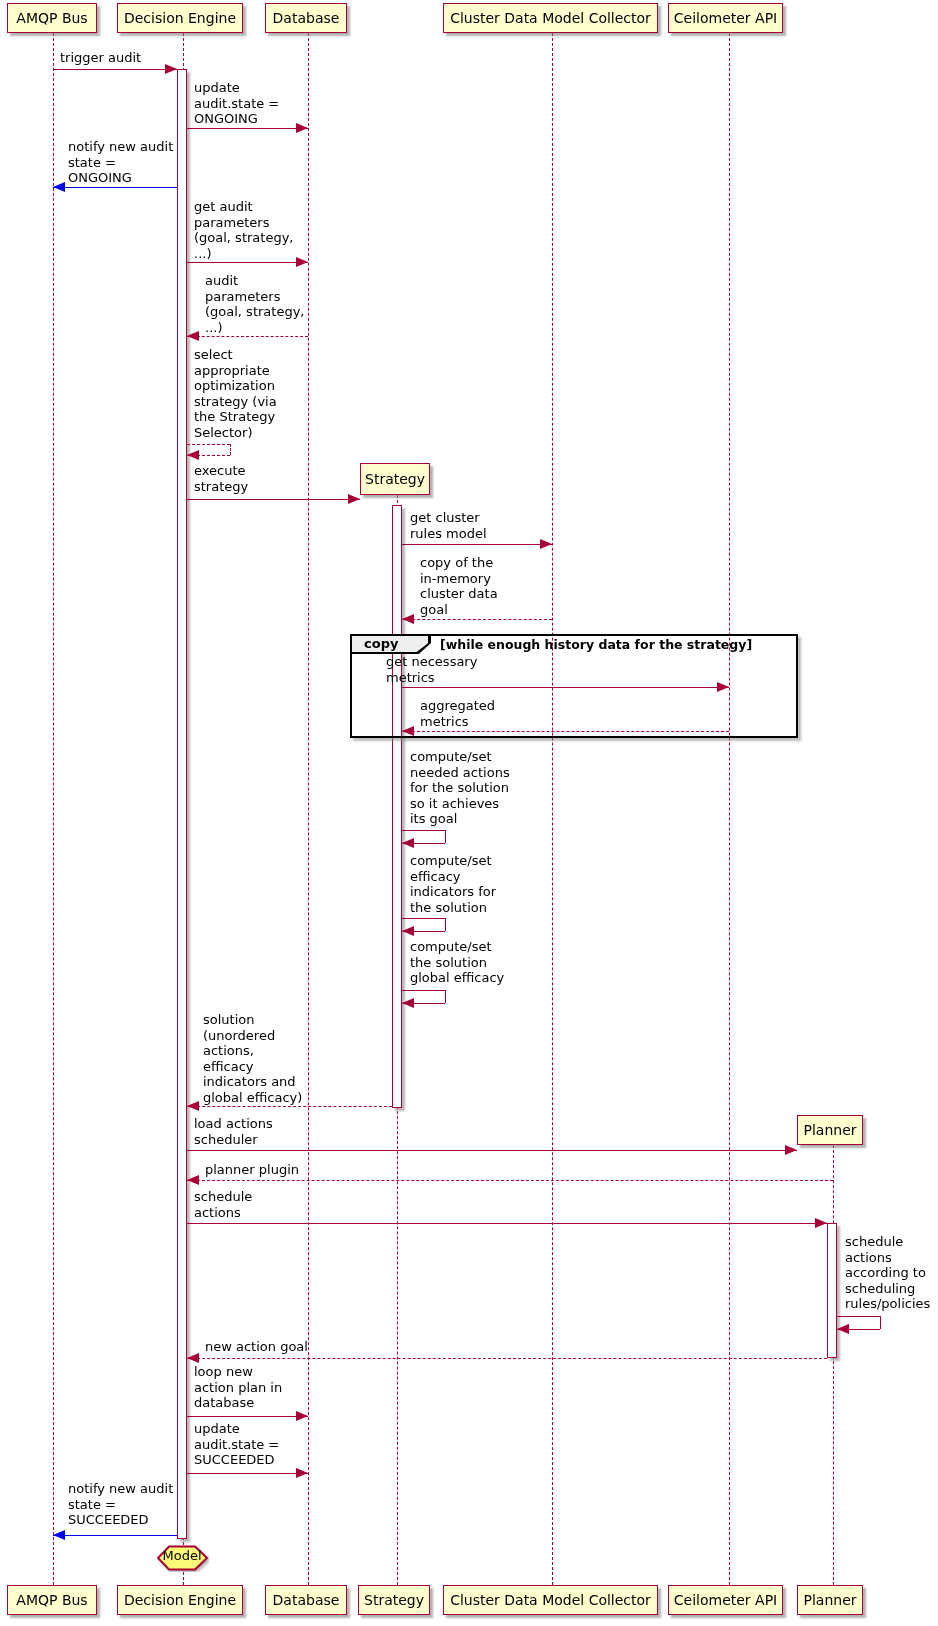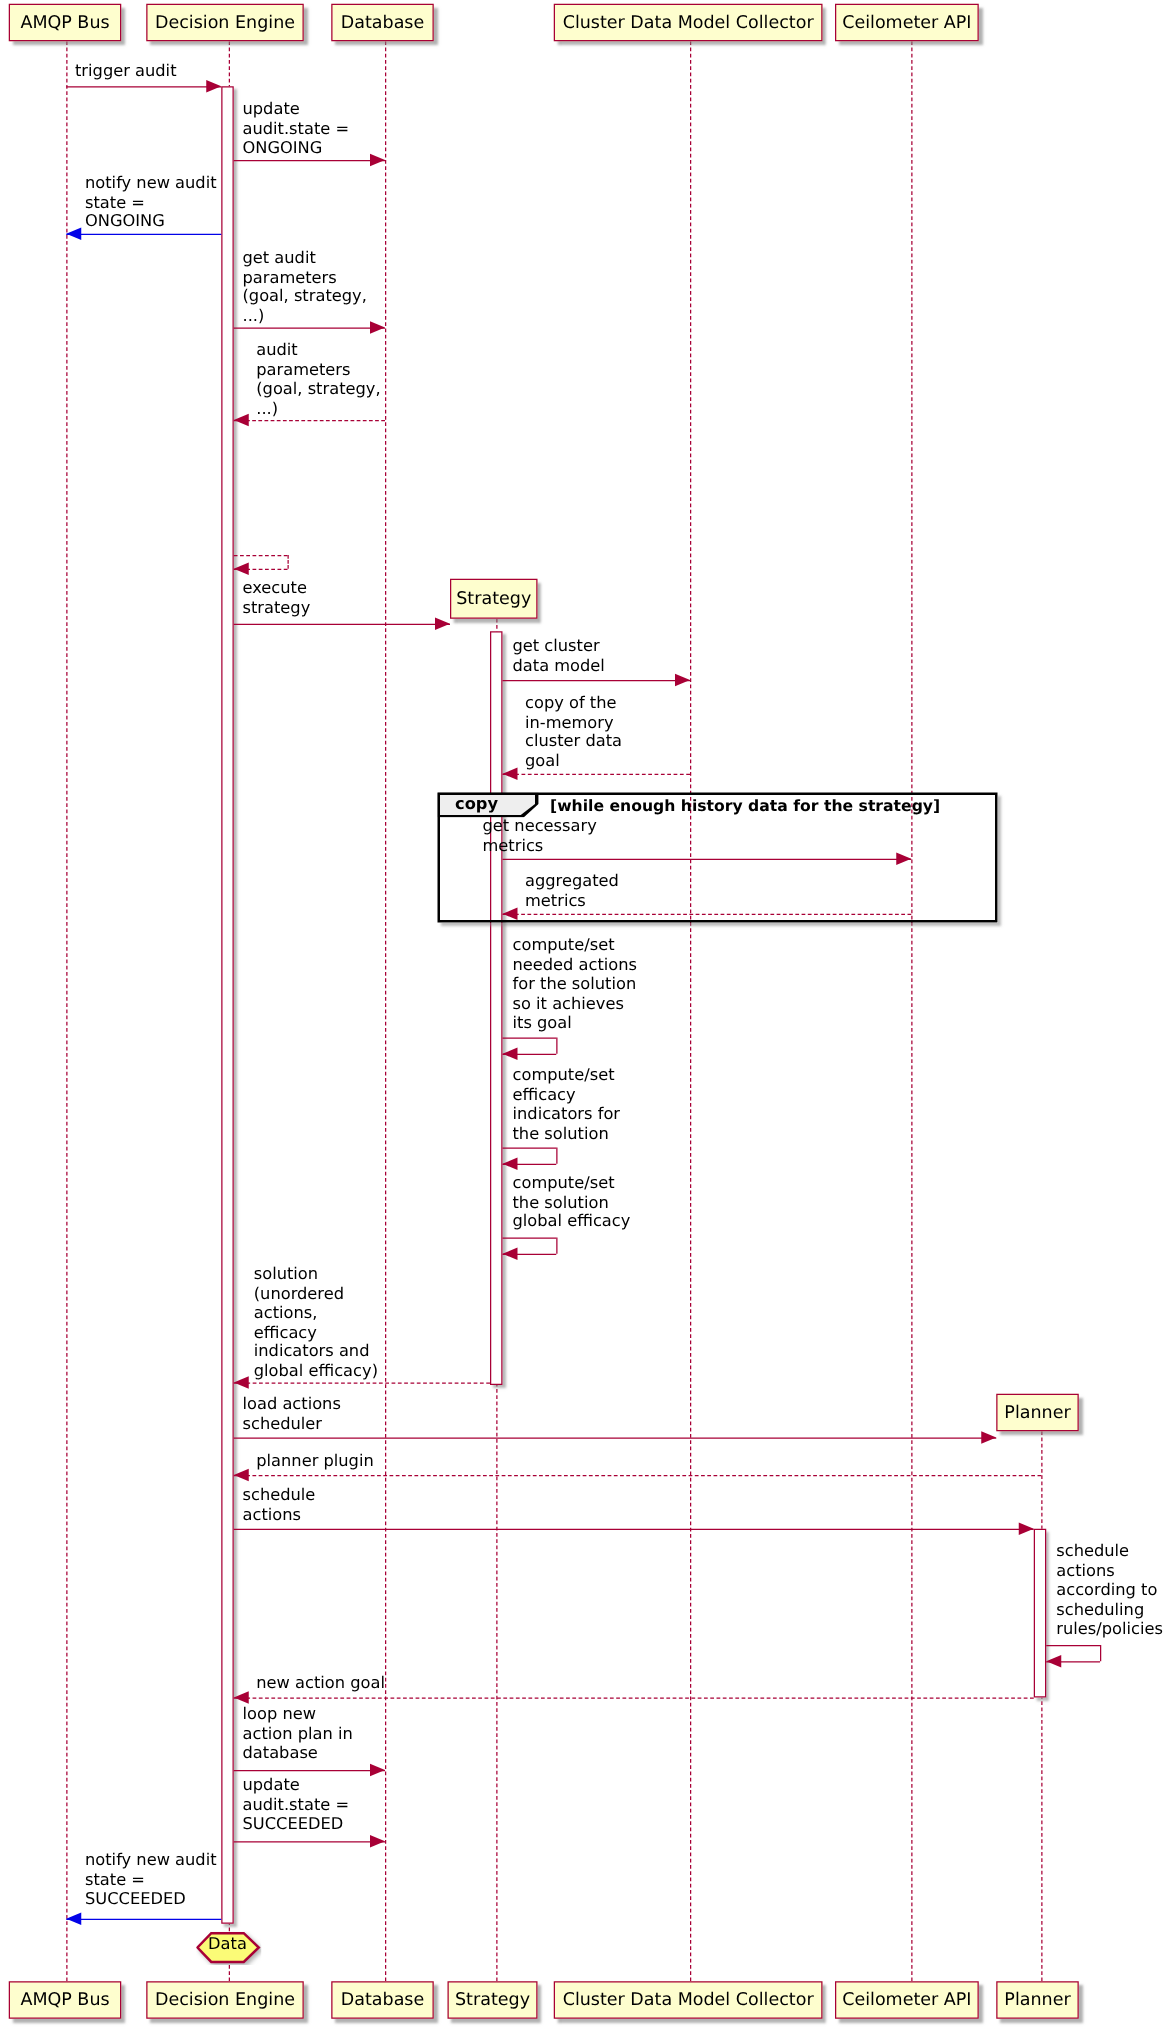--- a/index.html
+++ b/index.html
@@ -154,24 +154,30 @@
 state =
 ONGOING</div>
   <div class="msg" style="left:194px;top:199px">get audit
 parameters
 (goal, strategy,
 ...)</div>
   <div class="msg" style="left:205px;top:273px">audit
 parameters
 (goal, strategy,
 ...)</div>
+  <div class="msg" style="left:194px;top:347px">select
+appropriate
+optimization
+strategy (via
+the Strategy
+Selector)</div>
   <div class="msg" style="left:194px;top:463px">execute
 strategy</div>
   <div class="msg" style="left:410px;top:510px">get cluster
-data model</div>
+rules model</div>
   <div class="msg" style="left:420px;top:555px">copy of the
 in-memory
 cluster data
 goal</div>
   <div class="msg" style="left:386px;top:654px">get necessary
 metrics</div>
   <div class="msg" style="left:420px;top:698px">aggregated
 metrics</div>
   <div class="msg" style="left:410px;top:749px">compute/set
 needed actions
@@ -225,15 +231,15 @@
   <div class="box" style="left:117px;top:1585px;width:126px">Decision Engine</div>
   <div class="box" style="left:265px;top:1585px;width:82px">Database</div>
   <div class="box" style="left:358px;top:1585px;width:72px">Strategy</div>
   <div class="box" style="left:443px;top:1585px;width:215px">Cluster Data Model Collector</div>
   <div class="box" style="left:668px;top:1585px;width:115px">Ceilometer API</div>
   <div class="box" style="left:797px;top:1585px;width:66px">Planner</div>
 
   <svg class="hex-svg" width="52" height="27">
     <polygon points="12,1.5 38,1.5 50,13 38,24.5 12,24.5 1,13" fill="#FBFB77" stroke="#A80036" stroke-width="2" style="filter:drop-shadow(2px 2px 1.5px rgba(125,125,125,.6))"></polygon>
   </svg>
-  <div class="hex-label">Data</div>
+  <div class="hex-label">Model</div>
 
 </div>
 
 </body></html>

